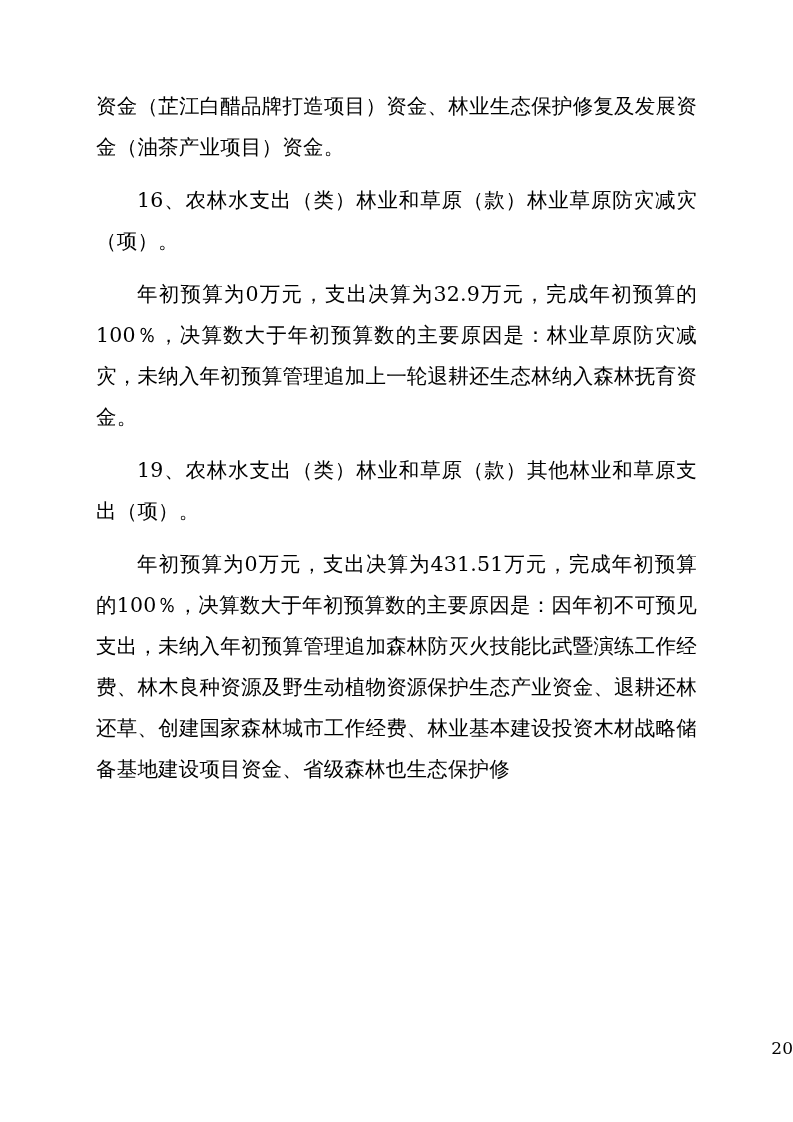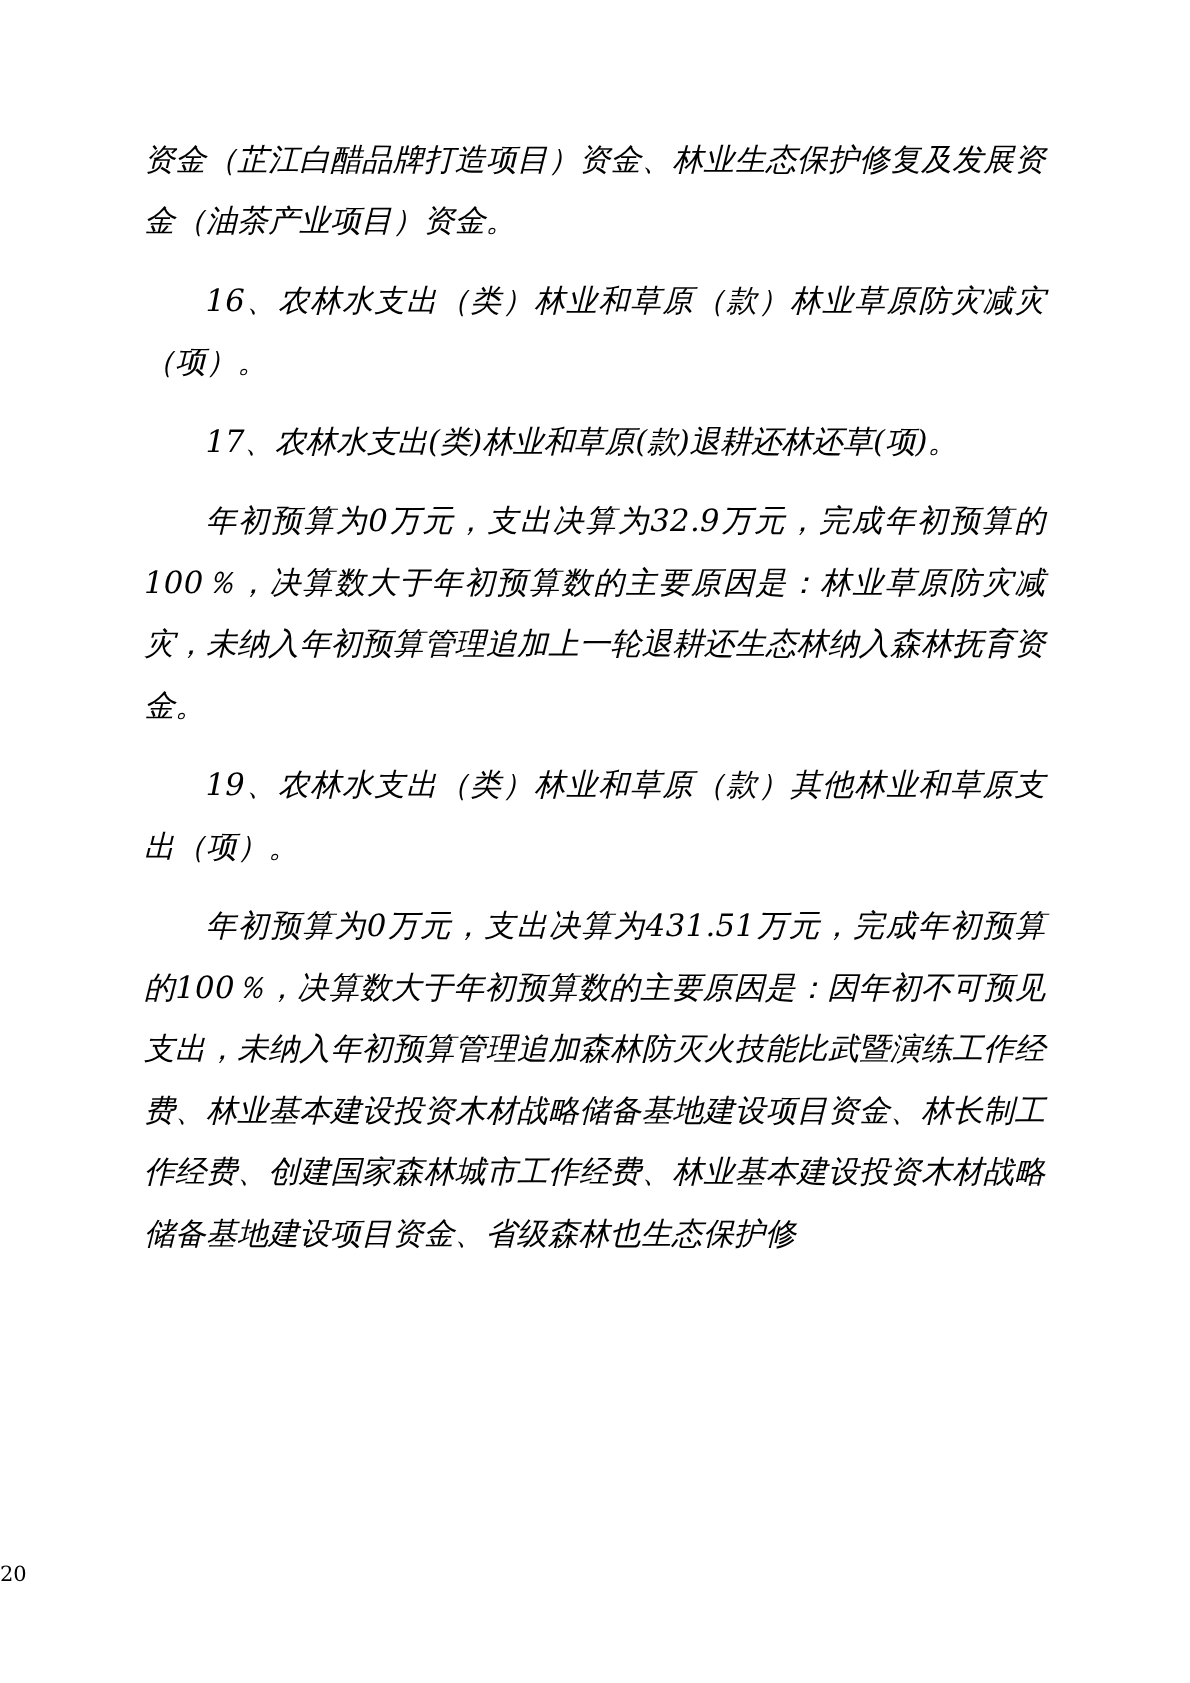--- a/index.html
+++ b/index.html
@@ -25,48 +25,46 @@
   .doc-body {
     font-size: 20.5px;
     line-height: 41px;
     letter-spacing: 0.2px;
     text-align: justify;
     text-justify: inter-ideograph;
   }
   .para {
     margin: 0;
     text-indent: 0;
-    font-style: italic;
   }
   .para.indent {
     text-indent: 41px;
   }
   .para + .para {
     margin-top: 12px;
   }
   .tight {
     letter-spacing: -0.1px;
   }
   .page-number {
     position: absolute;
     left: 0;
     right: 0;
     bottom: 64px;
-    text-align: left;
-    font-size: 14px;
+    text-align: right;
+    font-size: 17px;
     font-family: "DejaVu Serif", "Liberation Serif", serif;
     color: #000000;
   }
 </style>
 </head>
 <body>
 
 <div class="page">
   <div class="doc-body">
     <p class="para">资金（芷江白醋品牌打造项目）资金、林业生态保护修复及发展资金（油茶产业项目）资金。</p>
     <p class="para indent">16、农林水支出（类）林业和草原（款）林业草原防灾减灾（项）。</p>
-    <p class="para indent tight">17、农林水支出(类)林业和草原(款)退耕还林还草(项)。</p>
     <p class="para indent">年初预算为0万元，支出决算为32.9万元，完成年初预算的100％，决算数大于年初预算数的主要原因是：林业草原防灾减灾，未纳入年初预算管理追加上一轮退耕还生态林纳入森林抚育资金。</p>
     <p class="para indent">19、农林水支出（类）林业和草原（款）其他林业和草原支出（项）。</p>
-    <p class="para indent">年初预算为0万元，支出决算为431.51万元，完成年初预算的100％，决算数大于年初预算数的主要原因是：因年初不可预见支出，未纳入年初预算管理追加森林防灭火技能比武暨演练工作经费、林业基本建设投资木材战略储备基地建设项目资金、林长制工作经费、创建国家森林城市工作经费、林业基本建设投资木材战略储备基地建设项目资金、省级森林也生态保护修</p>
+    <p class="para indent">年初预算为0万元，支出决算为431.51万元，完成年初预算的100％，决算数大于年初预算数的主要原因是：因年初不可预见支出，未纳入年初预算管理追加森林防灭火技能比武暨演练工作经费、林木良种资源及野生动植物资源保护生态产业资金、退耕还林还草、创建国家森林城市工作经费、林业基本建设投资木材战略储备基地建设项目资金、省级森林也生态保护修</p>
   </div>
   <div class="page-number">20</div>
 </div>
 
 </body></html>

